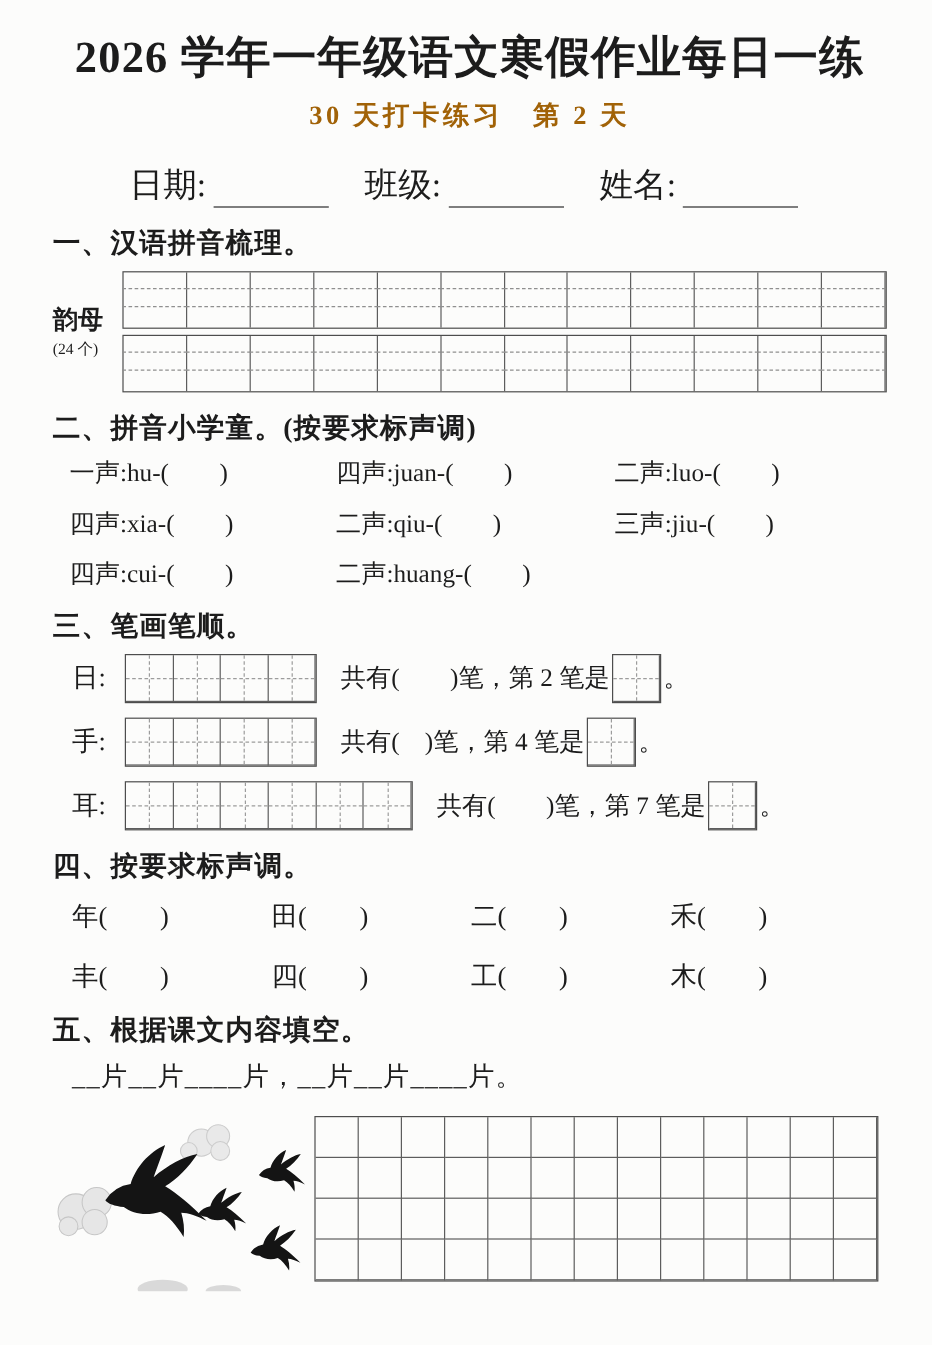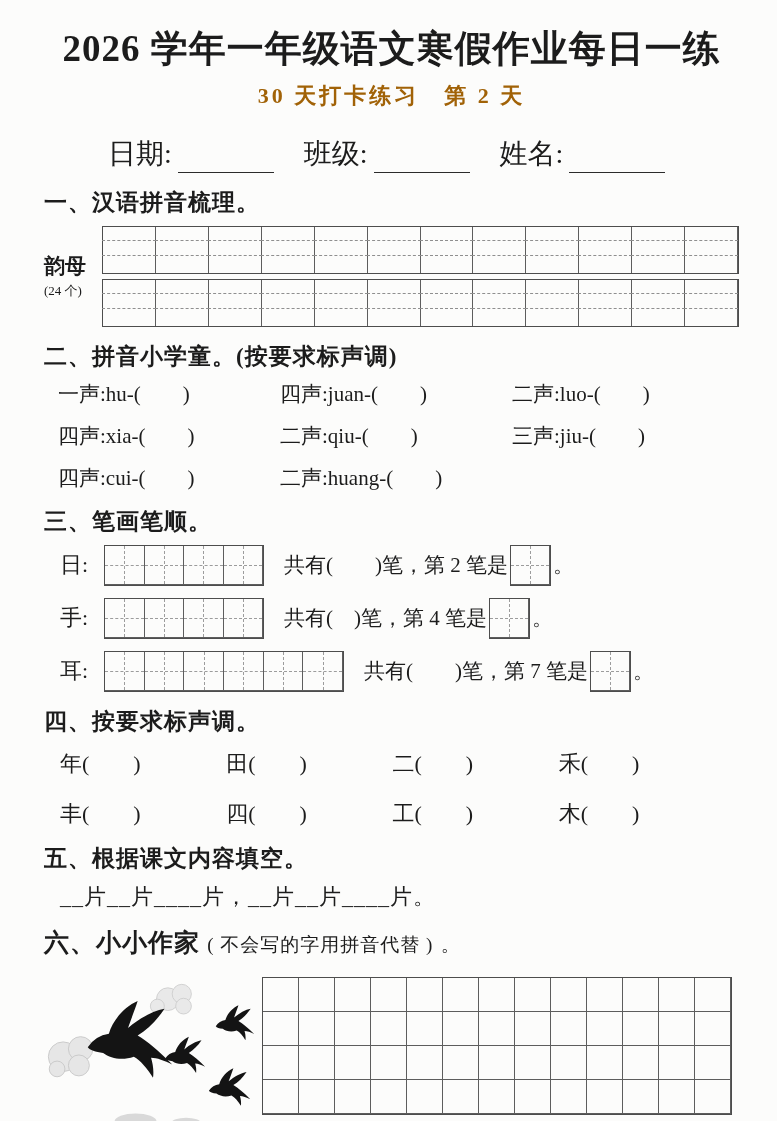--- a/index.html
+++ b/index.html
@@ -194,25 +194,20 @@
       <div class="word-item">禾(　　)</div>
       <div class="word-item">丰(　　)</div>
       <div class="word-item">四(　　)</div>
       <div class="word-item">工(　　)</div>
       <div class="word-item">木(　　)</div>
     </div>
 
   <div class="sec-head">五、根据课文内容填空。</div>
   <div class="s5-line">__片__片____片，__片__片____片。</div>
 
-  <div class="sec-head s6-head">
-    <span>六、小小作家</span>
-    <span class="s6-note">( 不会写的字用拼音代替 )</span>
-    <span class="s6-note">。</span>
-  </div>
 
   <div class="s6-body">
     <svg class="illus" viewBox="0 0 250 172">
       <defs>
         <path id="bird" d="M2,50 Q10,38 24,36 C28,22 40,8 54,2 C50,14 46,24 44,30 C56,20 70,12 82,10 C74,22 64,32 54,38 C64,44 76,54 90,68 C82,64 74,61 68,61 C70,68 71,75 70,82 C64,72 57,64 50,60 C38,64 26,62 18,56 C10,55 4,53 2,50 Z"></path>
       </defs>
       <g fill="#e6e6e6" stroke="#c6c6c6" stroke-width="1">
         <circle cx="22" cy="96" r="17"></circle>
           <circle cx="42" cy="87" r="14"></circle>
           <circle cx="40" cy="106" r="12"></circle>

